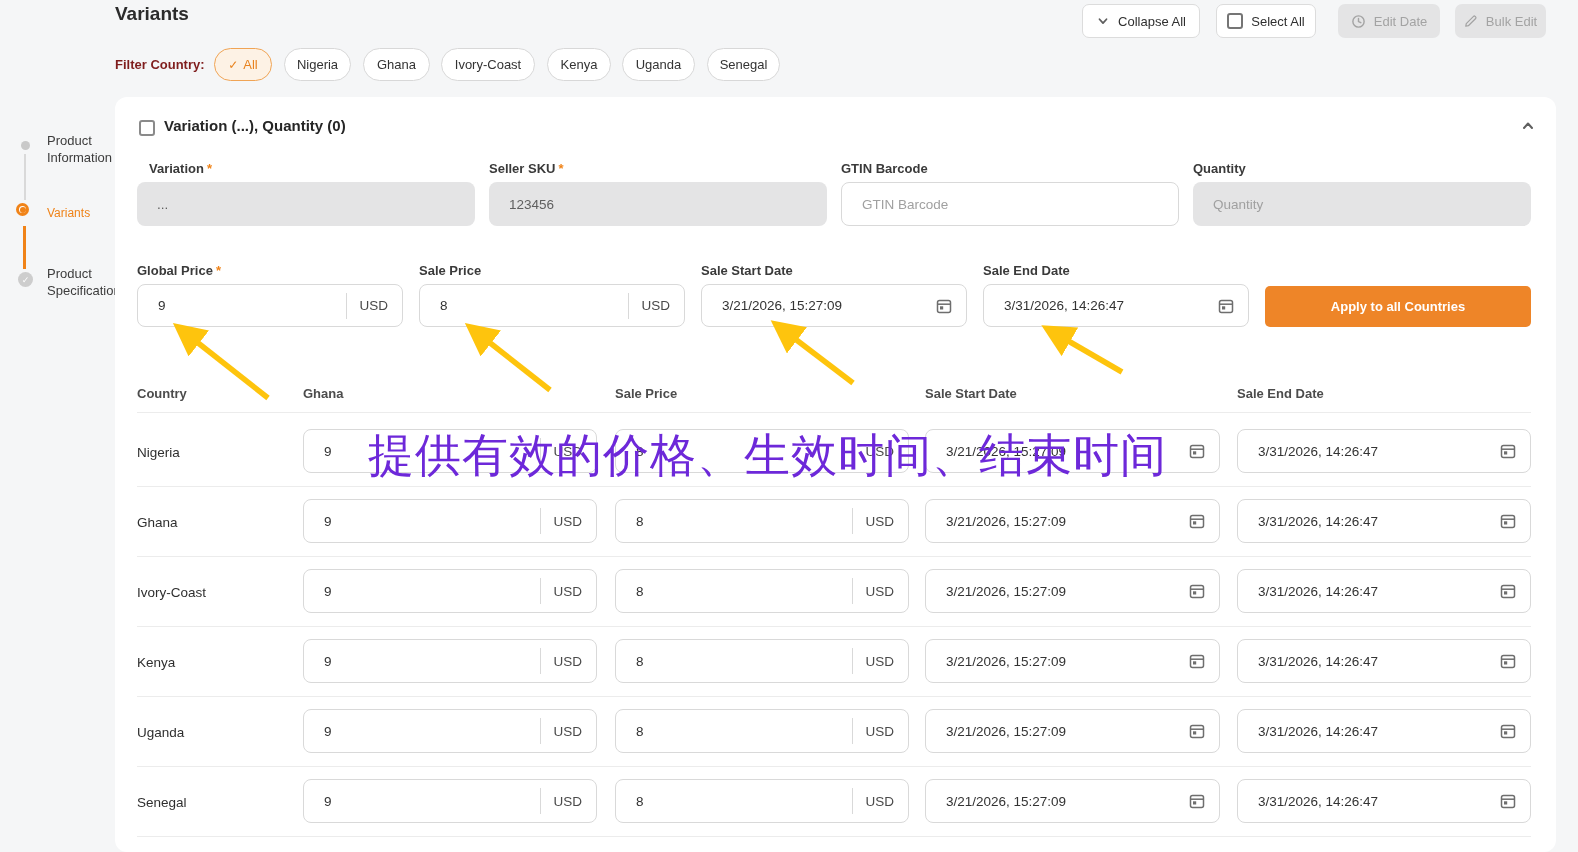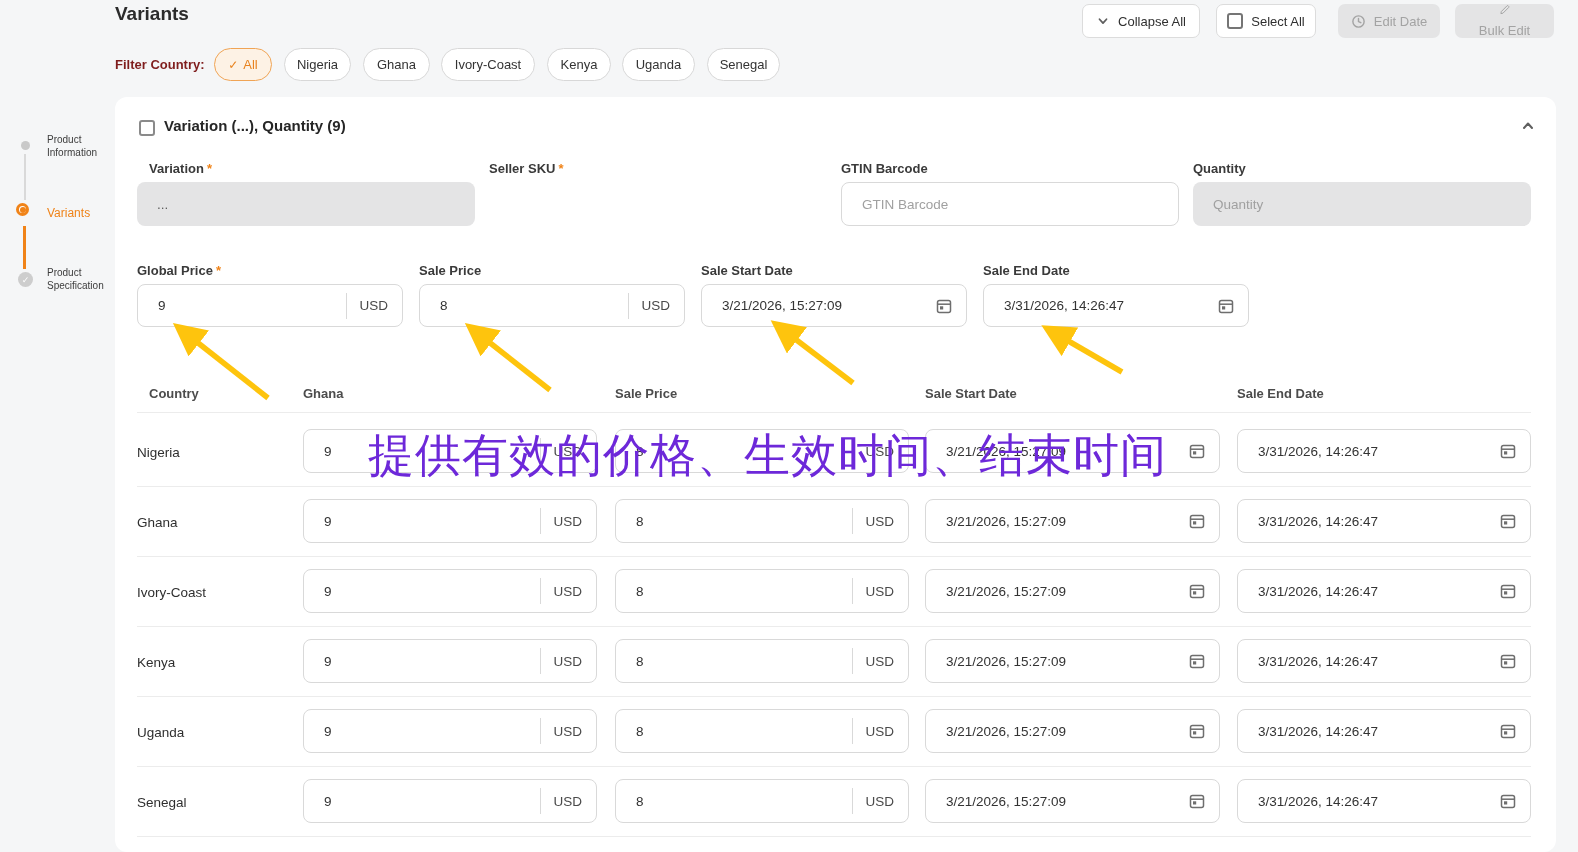--- a/index.html
+++ b/index.html
@@ -26,21 +26,21 @@
   .filter-label { left:115px; top:57px; font-weight:700; color:#7f1d1d; }
   .chip {
     top:48px; height:33px; border-radius:17px; background:#fff;
     border:1px solid #d8d8d8; display:flex; align-items:center; justify-content:center;
     gap:5px; font-size:13px; color:#333; cursor:pointer;
   }
   .chip.selected { border:1px solid #f0a455; background:#fdf2e5; color:#e8831f; }
   .chip .chk { font-size:12px; color:#e8831f; }
 
   
-  .step-text { font-size:10px; color:#3c3c3c; line-height:1.3; width:64px; }
+  .step-text { font-size:13px; color:#3c3c3c; line-height:1.3; width:64px; }
   .step-dot { width:9px; height:9px; border-radius:50%; background:#c9c9c9; }
   .step-line { width:2px; background:#d9d9d9; }
   .step-line.orange { width:3px; background:#f08318; }
   .step-ring { width:13px; height:13px; border:3px solid #f08318; border-radius:50%;
                display:flex; align-items:center; justify-content:center; background:#fff; }
   .step-ring .dotin { width:6px; height:6px; border-radius:50%; background:#f08318; }
   .step-done { width:15px; height:15px; border-radius:50%; background:#cdcdcd; color:#fff;
                font-size:9px; display:flex; align-items:center; justify-content:center; }
   .step-active-label { color:#ef8318 !important; font-size:12px; }
 
@@ -101,21 +101,21 @@
   <span class="cb"></span>
   <span>Select All</span>
 </div>
 <div class="abs tbtn disabled" style="left:1338px; width:102px;">
   <svg width="15" height="15" viewBox="0 0 16 16">
     <circle cx="8" cy="8" r="6" fill="none" stroke="#a3a3a3" stroke-width="1.5"></circle>
     <polyline points="8,4.7 8,8 10.5,9.3" fill="none" stroke="#a3a3a3" stroke-width="1.5" stroke-linecap="round"></polyline>
   </svg>
   <span>Edit Date</span>
 </div>
-<div class="abs tbtn disabled" style="left:1455px; width:99px;flex-direction:column;">
+<div class="abs tbtn disabled" style="left:1455px; width:91px;">
   <svg width="14" height="14" viewBox="0 0 16 16">
     <path d="M2.6 11 L10.9 2.7 a1.3 1.3 0 0 1 1.8 0 l0.6 0.6 a1.3 1.3 0 0 1 0 1.8 L5 13.4 L2 14 Z" fill="none" stroke="#a3a3a3" stroke-width="1.4" stroke-linejoin="round"></path>
   </svg>
   <span>Bulk Edit</span>
 </div>
 
 <div class="abs filter-label">Filter Country:</div>
 <div class="abs chip selected" style="left:214px; width:58px;">
   <span class="chk">✓</span>
   <span>All</span>
@@ -148,32 +148,35 @@
 <div class="abs step-text step-active-label" style="left:47px; top:206px;">Variants</div>
 <div class="abs step-line orange" style="left:23px; top:226px; height:43px;"></div>
 <div class="abs step-done" style="left:18px; top:272px;">
     <span>✓</span>
   </div>
 <div class="abs step-text" style="left:47px; top:266px;">Product Specification</div>
 
 <div class="abs card">
 
   <div class="abs cb" style="left:24px; top:23px; border-color:#8a8a8a;"></div>
-  <div class="abs panel-title">Variation (...), Quantity (9)</div>
+  <div class="abs panel-title">Variation (...), Quantity (0)</div>
   <svg class="abs" style="left:1405px; top:21px;" width="16" height="16" viewBox="0 0 16 16">
       <polyline class="chev" points="4,10 8,5.5 12,10"></polyline>
     </svg>
 
   <div class="abs field-label" style="left:22px; top:64px;margin-left:12px;"><span>Variation</span><span class="req">*</span></div>
   <div class="abs field-label" style="left:374px; top:64px;"><span>Seller SKU</span><span class="req">*</span></div>
   <div class="abs field-label" style="left:726px; top:64px;">GTIN Barcode</div>
   <div class="abs field-label" style="left:1078px; top:64px;">Quantity</div>
 
   <div class="abs inp disabled" style="left:22px; top:85px; width:338px;">
     <input readonly="" value="..." style="">
+  </div>
+  <div class="abs inp disabled" style="left:374px; top:85px; width:338px;">
+    <input readonly="" value="123456" style="">
   </div>
   <div class="abs inp" style="left:726px; top:85px; width:338px;">
     <input placeholder="GTIN Barcode" style="">
   </div>
   <div class="abs inp disabled" style="left:1078px; top:85px; width:338px;">
     <input readonly="" placeholder="Quantity" style="">
   </div>
 
   <div class="abs field-label" style="left:22px; top:166px;"><span>Global Price</span><span class="req">*</span></div>
   <div class="abs field-label" style="left:304px; top:166px;">Sale Price</div>
@@ -199,22 +202,23 @@
       </svg>
   </div>
   <div class="abs inp" style="left:868px; top:187px; width:266px; height:43px;">
     <span>3/31/2026, 14:26:47</span>
     <svg class="cal" width="16" height="16" viewBox="0 0 16 16">
         <rect x="1.5" y="2.5" width="13" height="12" rx="2" fill="none" stroke="#6e6e6e" stroke-width="1.5"></rect>
         <line x1="1.5" y1="6.2" x2="14.5" y2="6.2" stroke="#6e6e6e" stroke-width="1.5"></line>
         <rect x="4" y="8.3" width="3.2" height="3.2" fill="#6e6e6e"></rect>
       </svg>
   </div>
-
-  <div class="abs th" style="left:22px; top:289px;margin-left:12px;">Country</div>
+  <button class="abs apply-btn" style="left:1150px; top:189px; width:266px; height:41px;">Apply to all Countries</button>
+
+  <div class="abs th" style="left:22px; top:289px;">Country</div>
   <div class="abs th" style="left:188px; top:289px;">Ghana</div>
   <div class="abs th" style="left:500px; top:289px;">Sale Price</div>
   <div class="abs th" style="left:810px; top:289px;">Sale Start Date</div>
   <div class="abs th" style="left:1122px; top:289px;">Sale End Date</div>
   <div class="abs sep" style="left:22px; top:315px; width:1394px;"></div>
 
   <div>
       <div class="crow" style="top: 320px;">
     <div class="country">Nigeria</div>
     <div class="inp" style="position:absolute; left:188px; top:12px; width:294px;">

